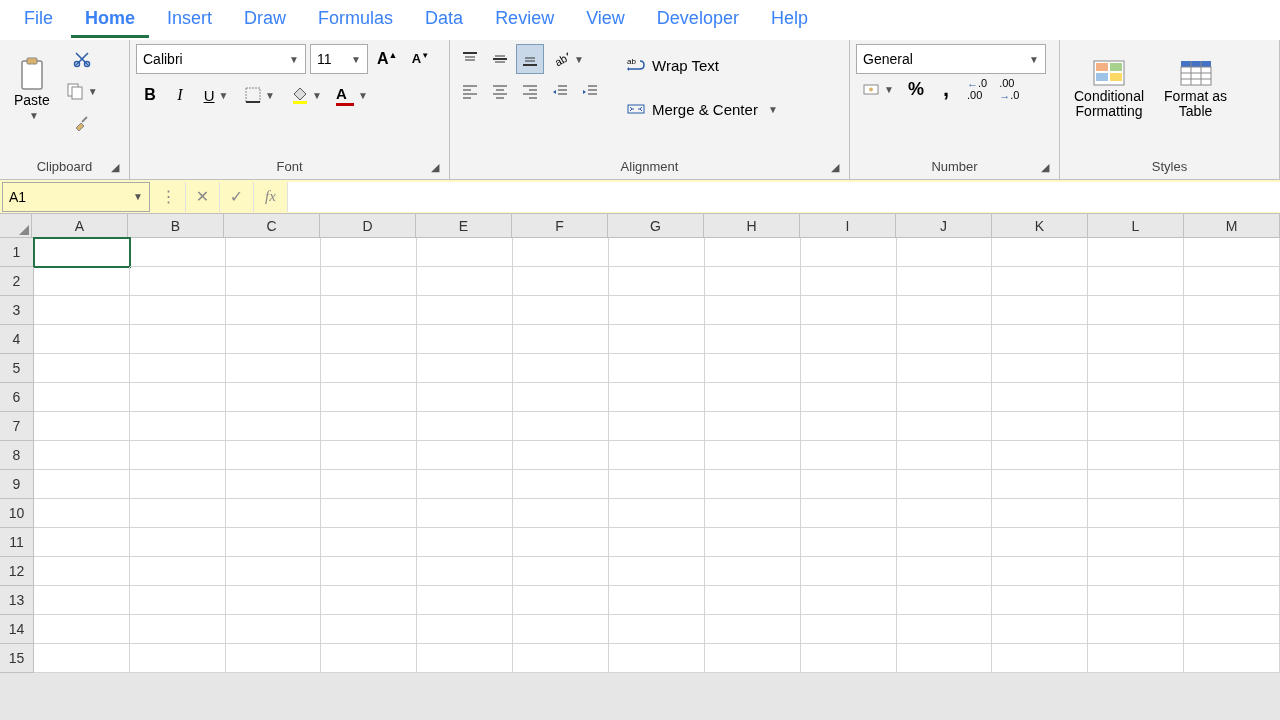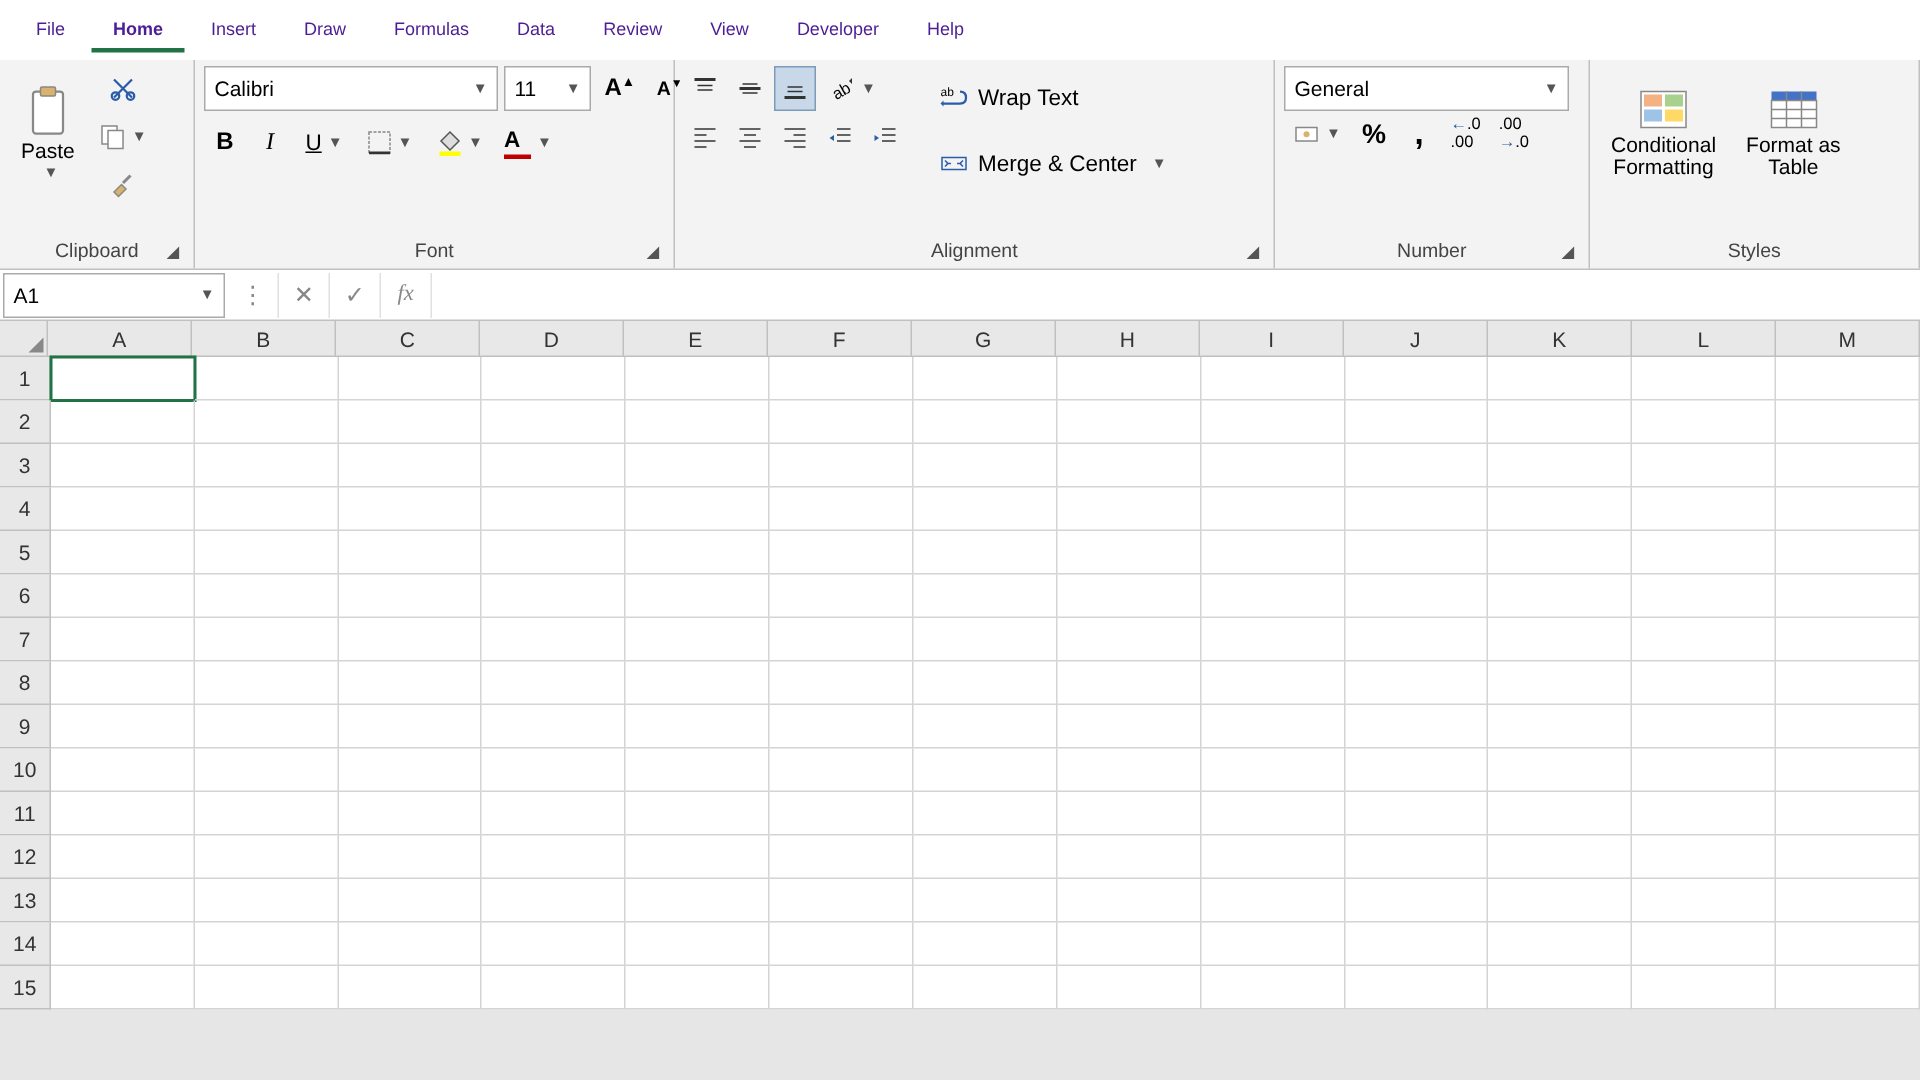--- a/index.html
+++ b/index.html
@@ -1,20 +1,20 @@
 <!DOCTYPE html>
 <html><head>
 <meta charset="utf-8">
 <style>
 * { box-sizing: border-box; margin: 0; padding: 0; font-family: 'Segoe UI', Tahoma, sans-serif; }
 body { background: #e6e6e6; overflow: hidden; width: 1280px; height: 720px; }
 
 
 .tabs { display: flex; align-items: center; height: 40px; background: #fff; padding: 0 10px; gap: 4px; }
-.tab { padding: 6px 14px; font-size: 12px; color: #4c1d95; cursor: pointer; border-bottom: 3px solid transparent; }
+.tab { padding: 6px 14px; font-size: 18px; color: #3b82f6; cursor: pointer; border-bottom: 3px solid transparent; }
 .tab.active { border-bottom: 3px solid #217346; font-weight: 600; }
 
 
 .ribbon { display: flex; height: 140px; background: #f3f3f3; border-bottom: 1px solid #c0c0c0; }
 .group { border-right: 1px solid #c0c0c0; display: flex; flex-direction: column; padding: 4px 6px 0 6px; position: relative; }
 .group-content { flex: 1; display: flex; align-items: flex-start; gap: 4px; }
 .group-label { text-align: center; font-size: 13px; color: #444; padding: 3px 0 5px 0; position: relative; }
 .launcher { position: absolute; right: 4px; bottom: 4px; width: 14px; height: 14px; font-size: 11px; color: #555; cursor: pointer; }
 
 .col { display: flex; flex-direction: column; gap: 2px; }
@@ -23,21 +23,21 @@
 .big-btn { display: flex; flex-direction: column; align-items: center; justify-content: center; padding: 4px 8px; cursor: pointer; height: 90px; gap: 2px; }
 .big-btn .lbl { font-size: 14px; text-align: center; line-height: 1.1; }
 
 .input-box { height: 30px; border: 1px solid #aaa; background: #fff; padding: 0 6px; font-size: 14px; display: flex; align-items: center; justify-content: space-between; }
 .caret-down { font-size: 10px; color: #555; margin-left: 4px; }
 
 
 svg { display: block; }
 
 
-.formula-bar { display: flex; align-items: center; height: 34px; background: #ffffff; border-bottom: 1px solid #c0c0c0; }
+.formula-bar { display: flex; align-items: center; height: 34px; background: #fef9c3; border-bottom: 1px solid #c0c0c0; }
 .name-box { width: 148px; height: 30px; border: 1px solid #aaa; margin: 0 2px; display: flex; align-items: center; padding: 0 6px; font-size: 14px; }
 .fb-btn { width: 34px; height: 30px; display: flex; align-items: center; justify-content: center; color: #888; border-right: 1px solid #e0e0e0; }
 .fx { font-style: italic; font-family: 'Times New Roman', serif; font-size: 15px; }
 .formula-input { flex: 1; height: 30px; border: none; padding: 0 8px; font-size: 14px; }
 
 
 .grid-wrap { position: relative; background: #fff; }
 .col-headers { display: flex; height: 24px; background: #e8e8e8; }
 .corner { width: 34px; height: 24px; background: #e8e8e8; border-right: 1px solid #c0c0c0; border-bottom: 1px solid #c0c0c0; position: relative; }
 .corner::after { content: ''; position: absolute; right: 2px; bottom: 2px; width: 0; height: 0; border-style: solid; border-width: 0 0 10px 10px; border-color: transparent transparent #888 transparent; }
@@ -111,21 +111,21 @@
         </div>
       </div>
     </div>
     <div class="group-label">Clipboard</div>
     <div class="launcher">◢</div>
   </div>
 
   <div class="group" style="width:320px">
     <div class="group-content" style="flex-direction:column;gap:6px">
       <div style="display:flex;gap:4px;align-items:center">
-        <div class="input-box" style="width:196px">
+        <div class="input-box" style="width:170px">
           <span>Calibri</span>
           <span class="caret-down">▼</span>
         </div>
         <div class="input-box" style="width:58px">
           <span>11</span>
           <span class="caret-down">▼</span>
         </div>
         <div class="btn">
           <span style="font-size:16px;font-weight:bold">A<sup style="font-size:9px">▲</sup></span>
         </div>

